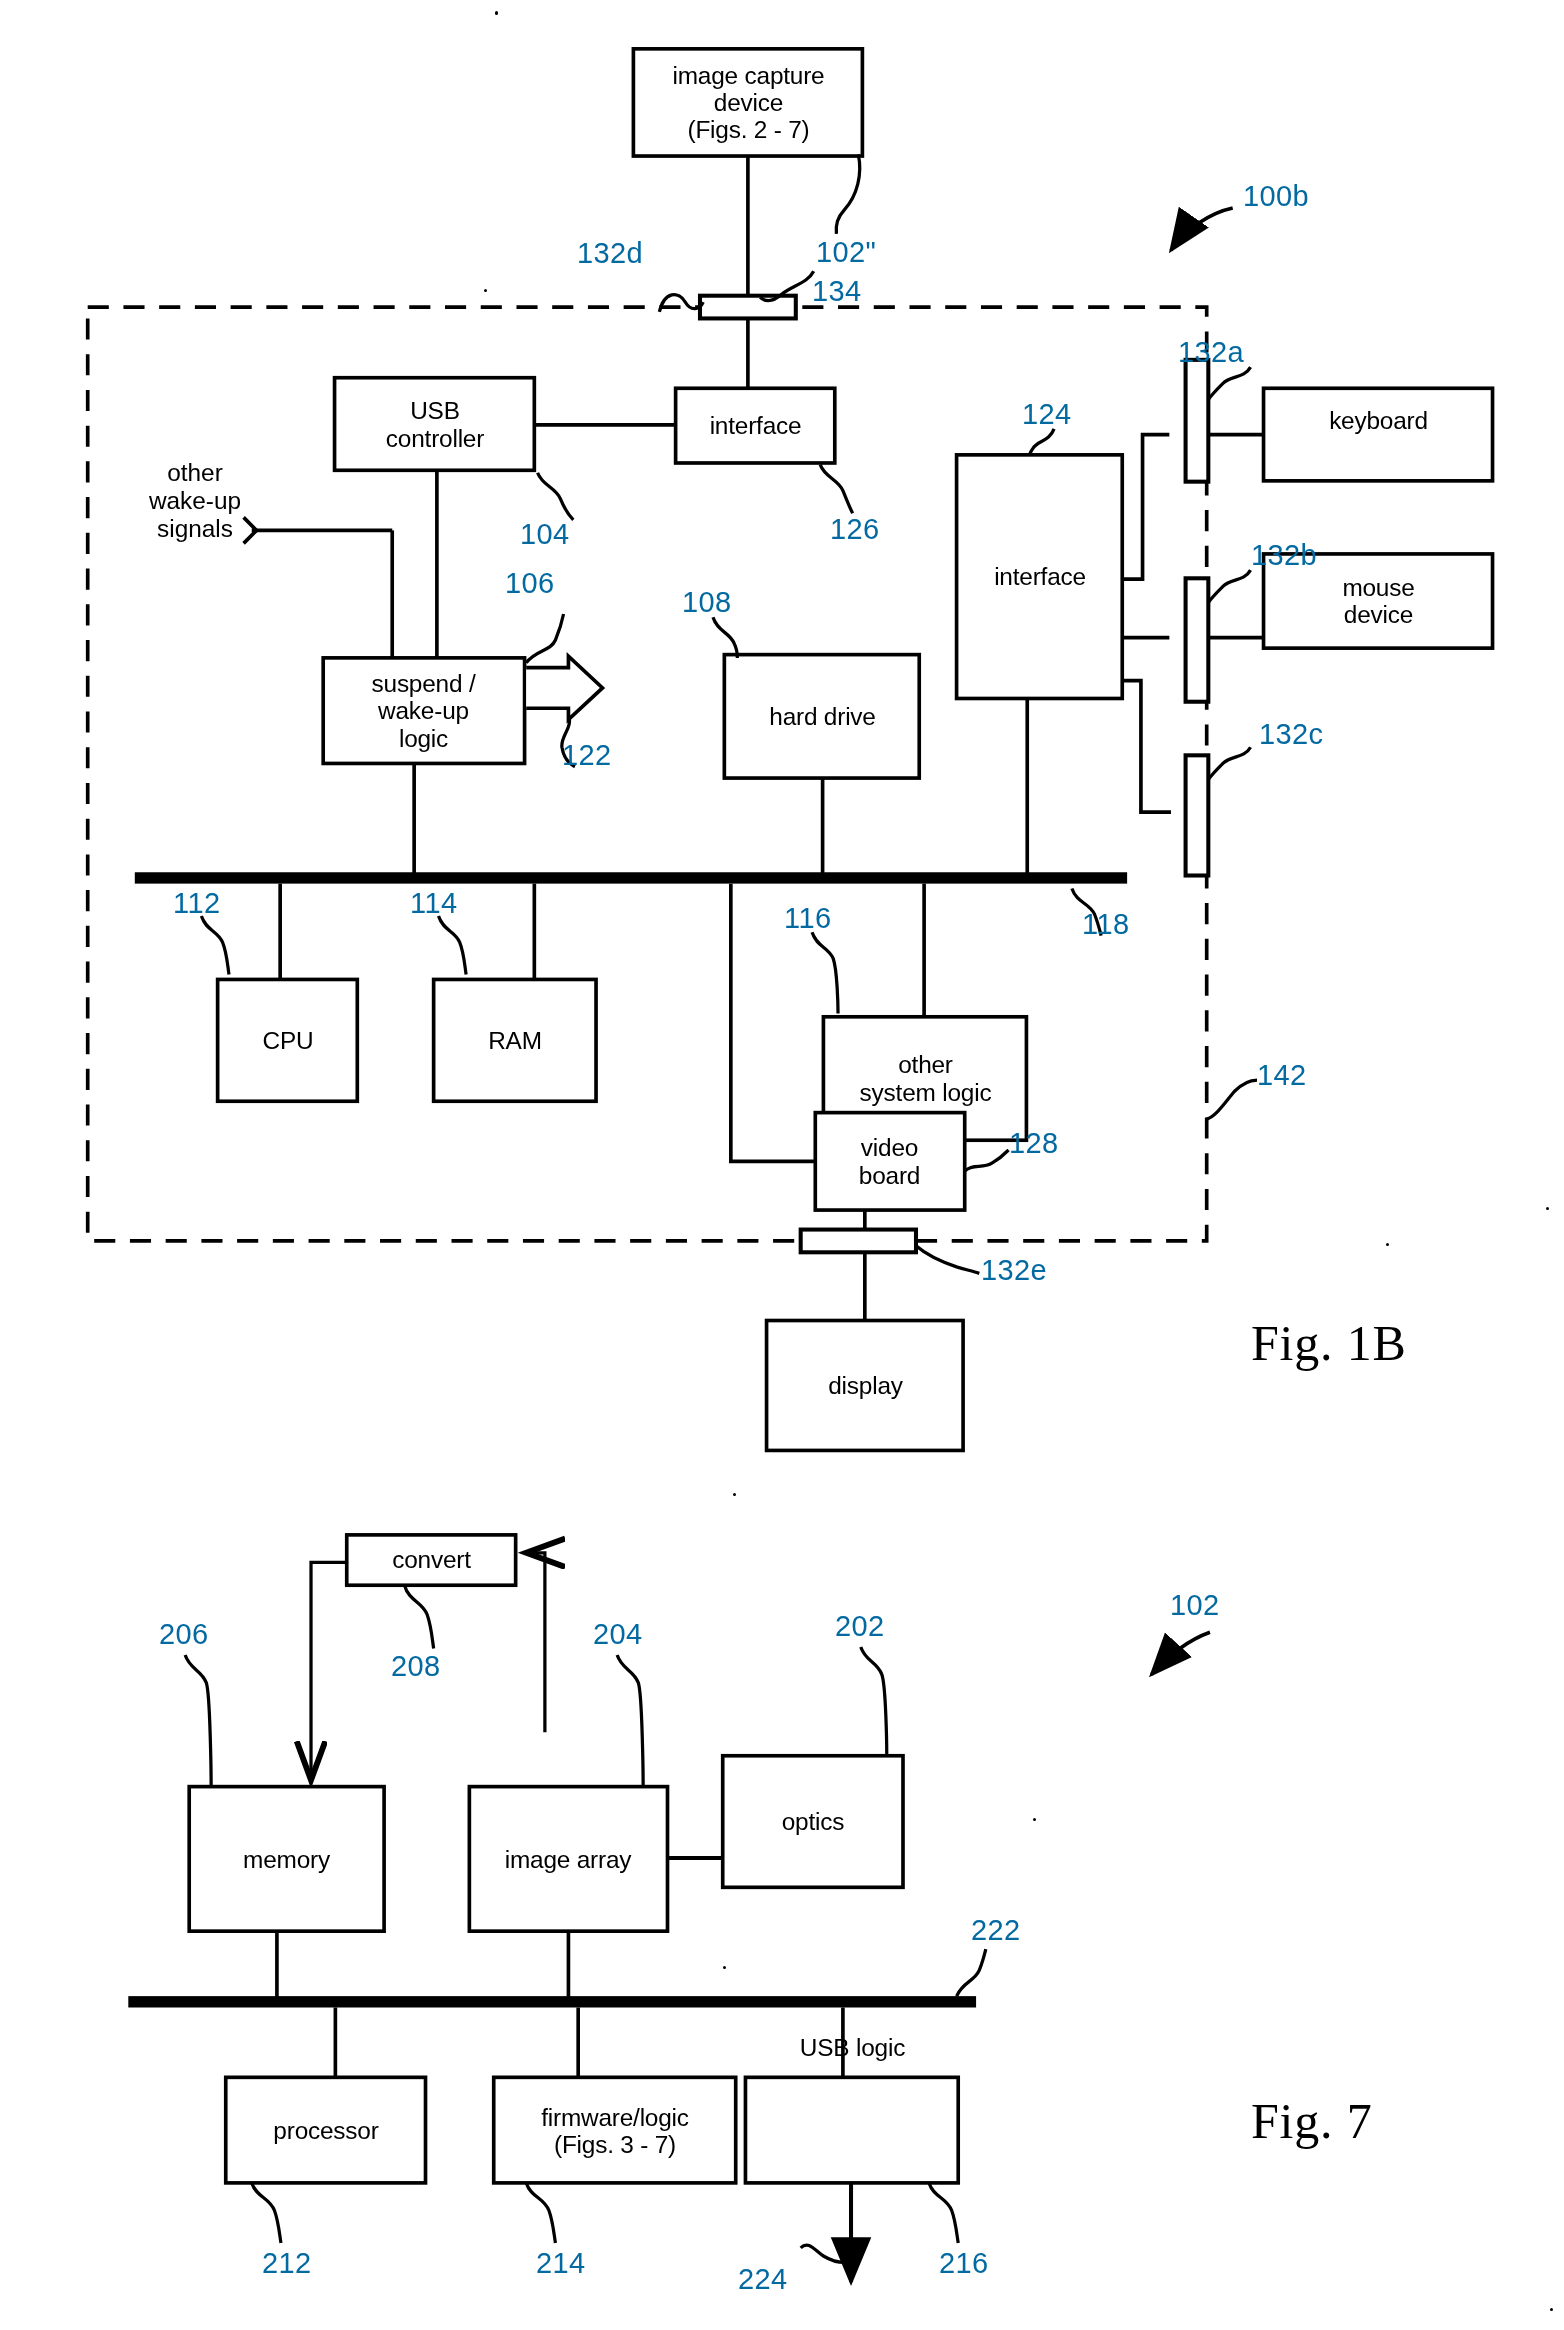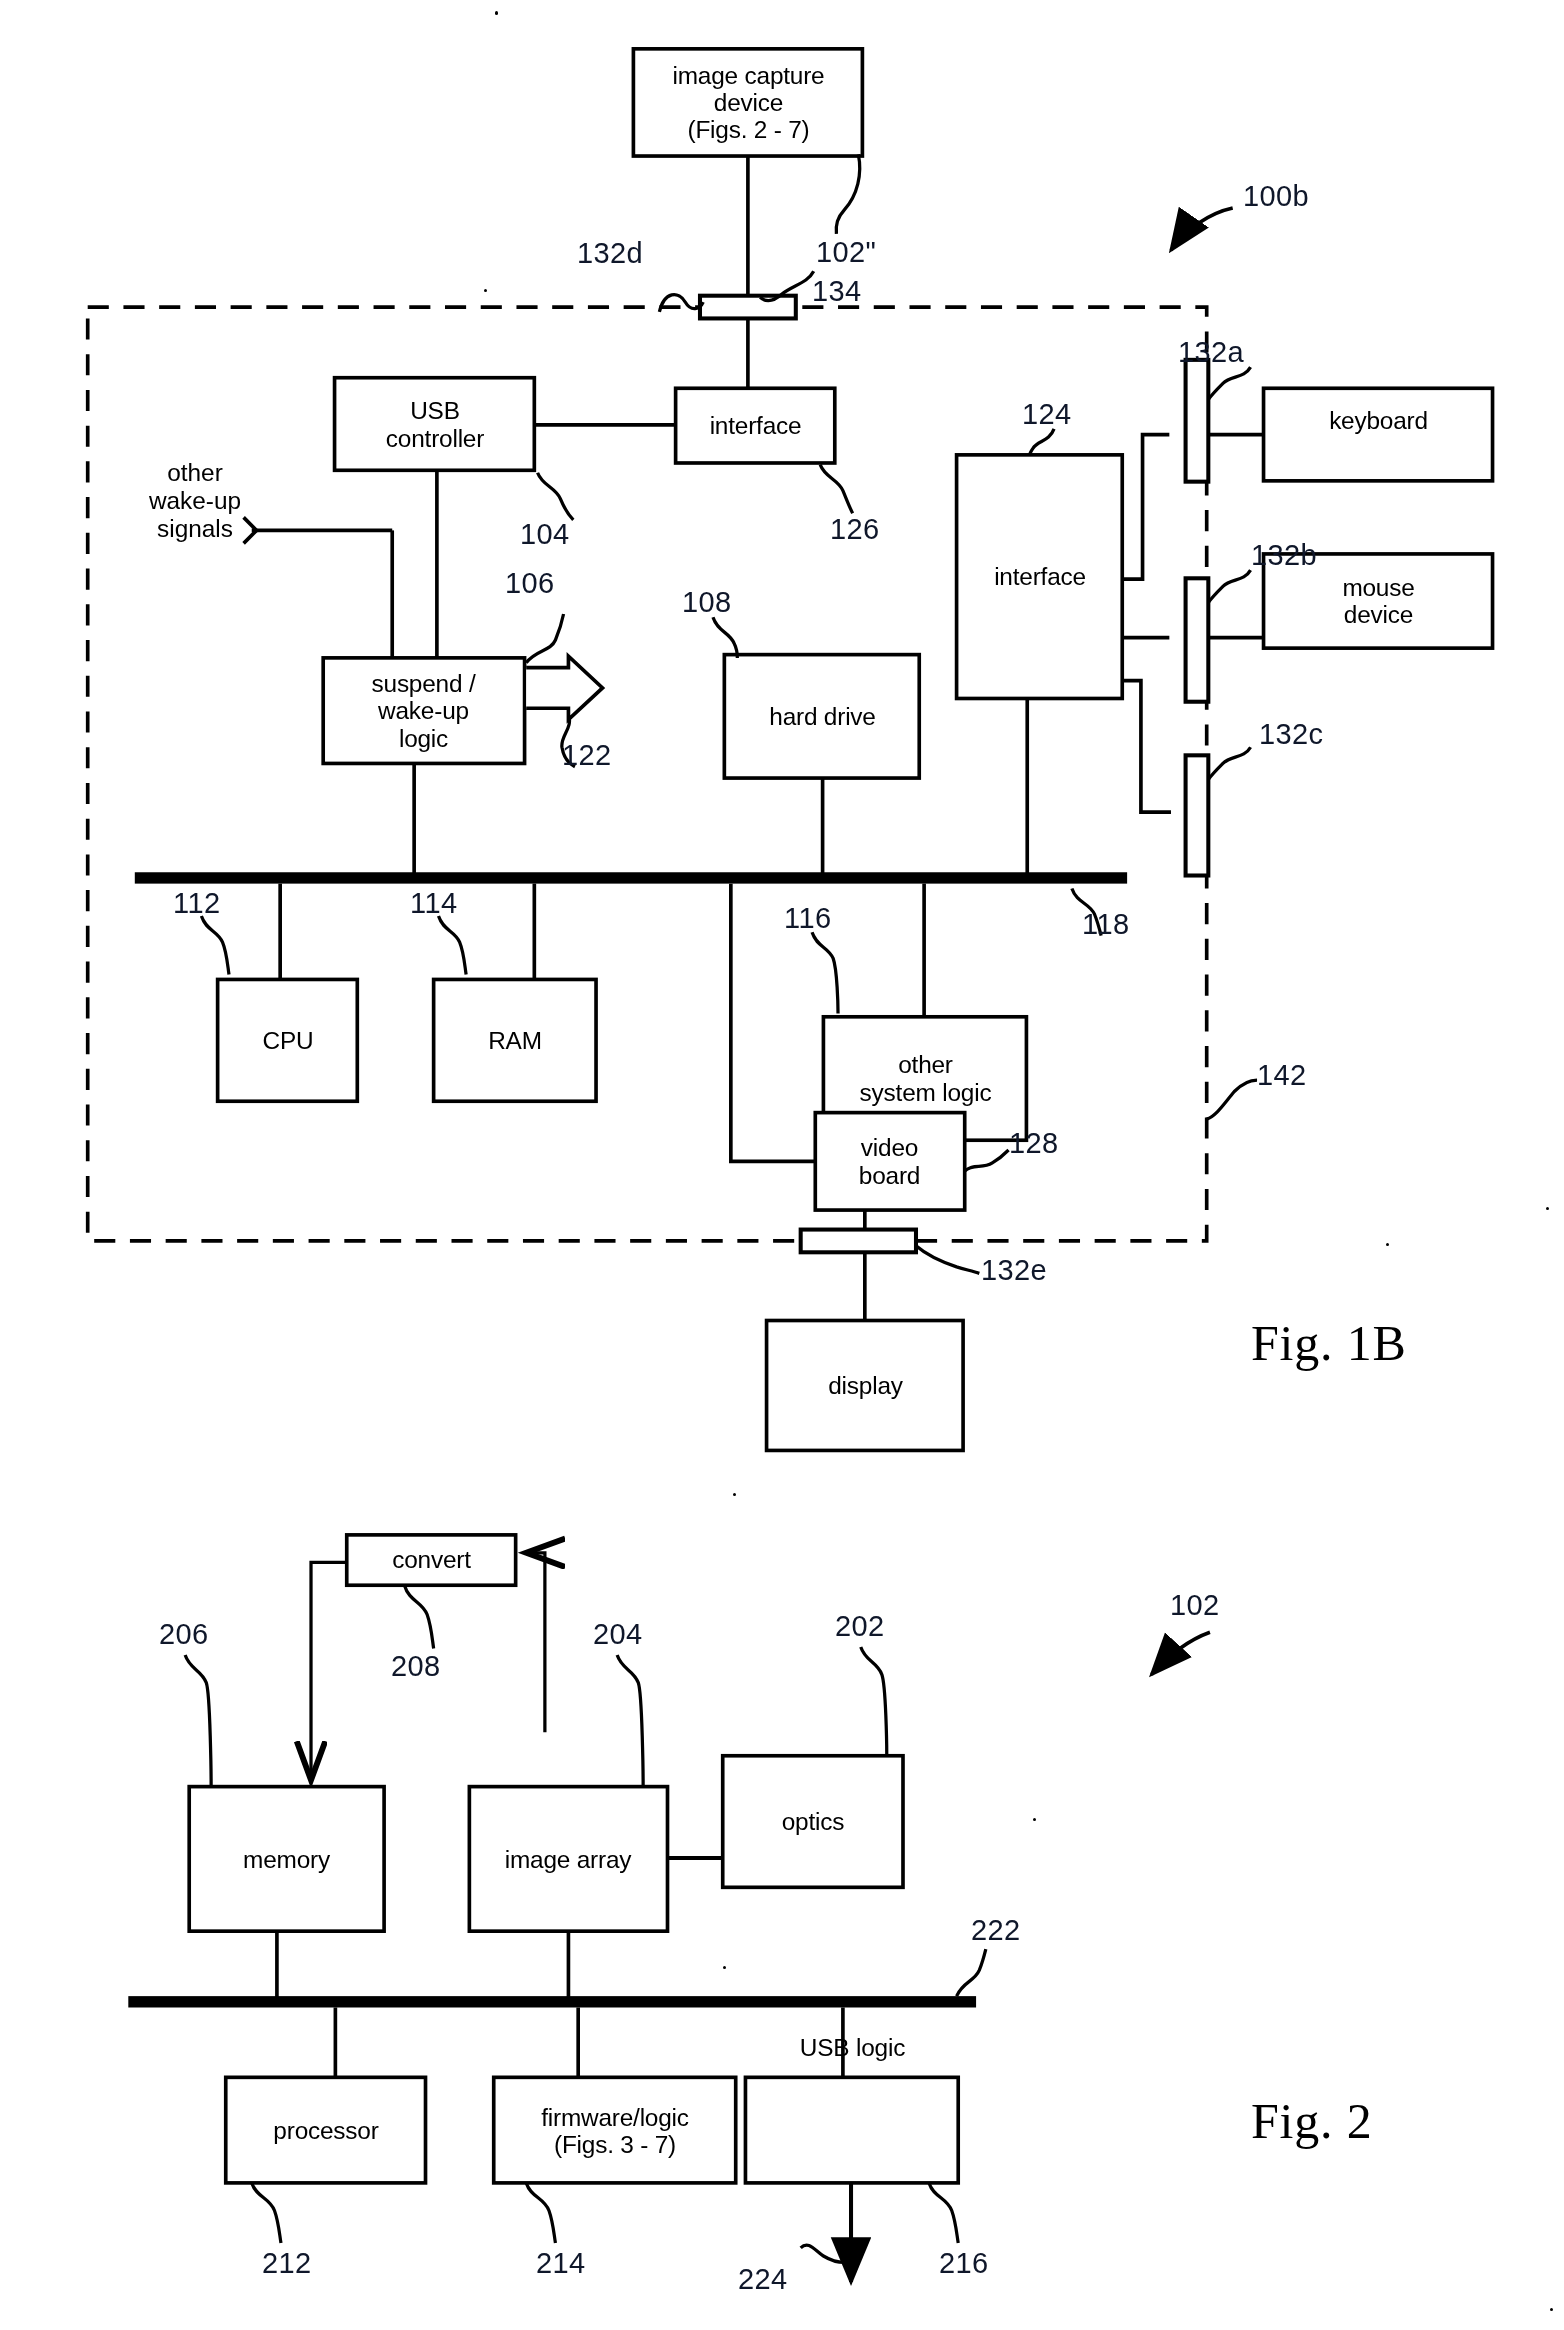--- a/index.html
+++ b/index.html
@@ -40,21 +40,21 @@
     color: #000;
     white-space: pre-line;
     pointer-events: none;
   }
   .reflabel {
     position: absolute;
     font-family: "Liberation Sans", sans-serif;
     font-size: 29px;
     font-weight: 400;
     letter-spacing: 0.4px;
-    color: #0f172a;
+    color: #0369a1;
     white-space: nowrap;
   }
   .freetext {
     position: absolute;
     font-family: "Liberation Sans", sans-serif;
     font-size: 24.4px;
     line-height: 1.14;
     text-align: center;
     color: #000;
     white-space: pre-line;
@@ -342,21 +342,21 @@
   <div class="reflabel" style="left:391px; top:1650px;">208</div>
   <div class="reflabel" style="left:593px; top:1618px;">204</div>
   <div class="reflabel" style="left:835px; top:1610px;">202</div>
   <div class="reflabel" style="left:1170px; top:1589px;">102</div>
   <div class="reflabel" style="left:971px; top:1914px;">222</div>
   <div class="reflabel" style="left:262px; top:2247px;">212</div>
   <div class="reflabel" style="left:536px; top:2247px;">214</div>
   <div class="reflabel" style="left:738px; top:2263px;">224</div>
   <div class="reflabel" style="left:939px; top:2247px;">216</div>
 
-  <div class="figcaption" style="left:1251px; top:2092px;">Fig. 2</div>
+  <div class="figcaption" style="left:1251px; top:2092px;">Fig. 7</div>
 
   <div class="speck" style="left:495px; top:11.4px;"></div>
   <div class="speck" style="left:484px; top:289px;"></div>
   <div class="speck" style="left:1386px; top:1243px;"></div>
   <div class="speck" style="left:1546px; top:1207px;"></div>
   <div class="speck" style="left:733px; top:1493px;"></div>
   <div class="speck" style="left:1033px; top:1818px;"></div>
   <div class="speck" style="left:1550px; top:2308px;"></div>
   <div class="speck" style="left:723px; top:1966px;"></div>
 

